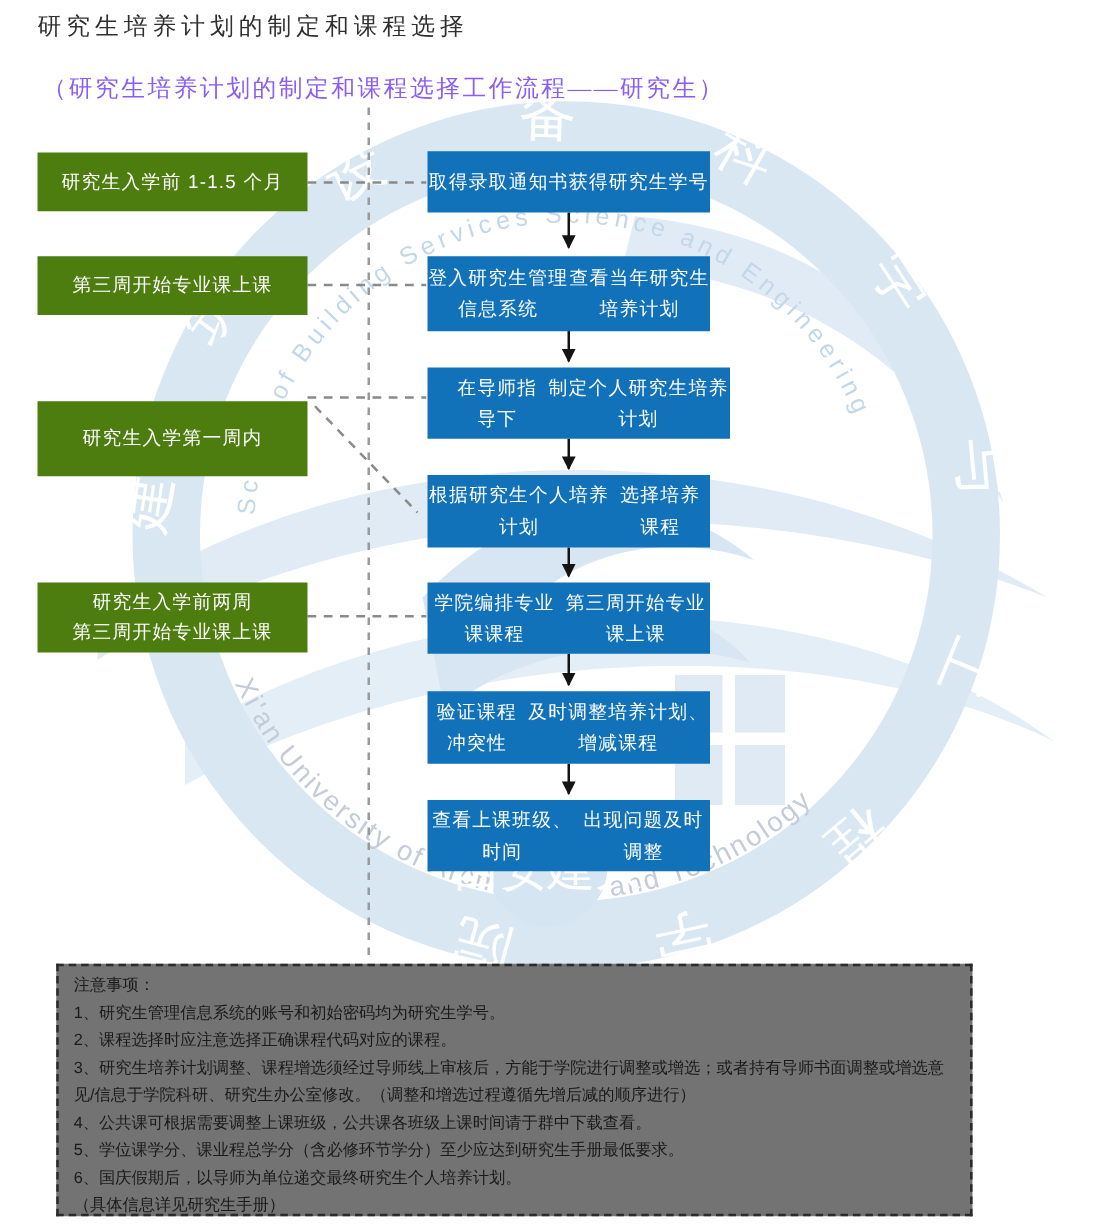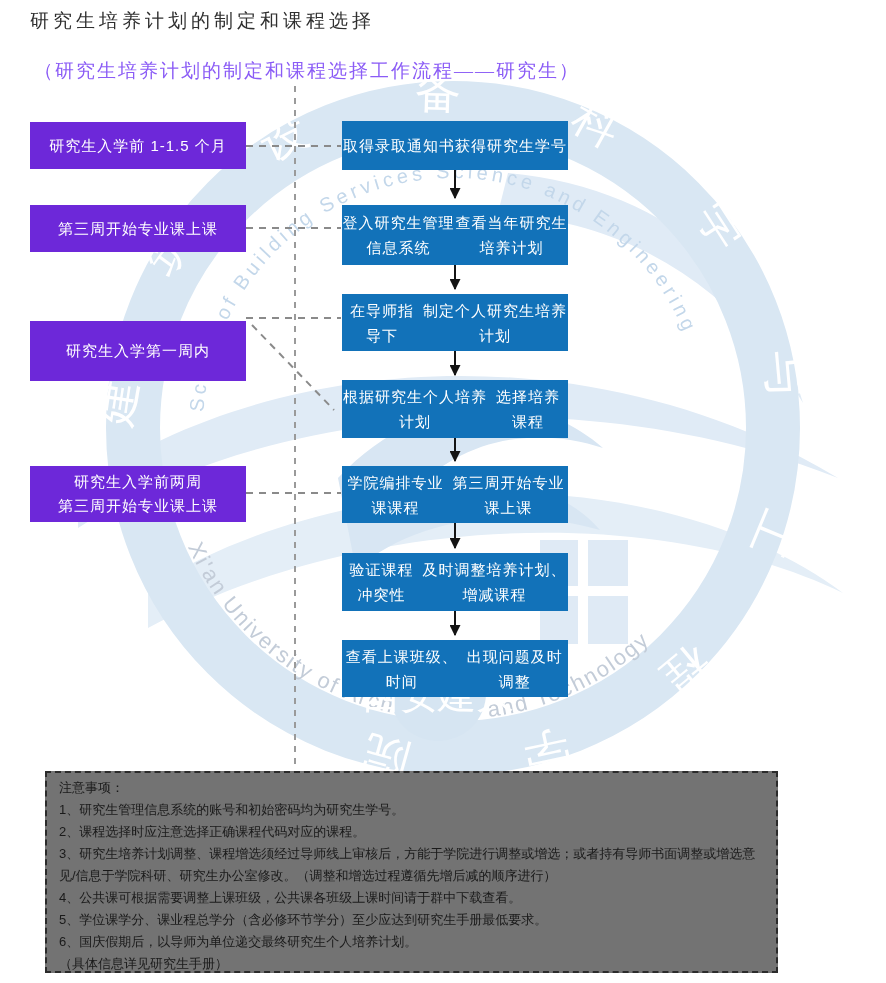--- a/index.html
+++ b/index.html
@@ -11,21 +11,21 @@
   .title{position:absolute;left:30px;top:8px;margin:0;font-family:"Liberation Serif",serif;
          font-size:19px;font-weight:400;letter-spacing:4px;color:#2f2f2f;white-space:nowrap;}
   .subtitle{position:absolute;left:34px;top:58px;font-family:"Liberation Serif",serif;
          font-size:19px;letter-spacing:2px;color:#8b5cf6;white-space:nowrap;}
 
   .connectors{position:absolute;left:0;top:0;pointer-events:none;}
   .dash-v{stroke:#9a9a9a;stroke-width:2;stroke-dasharray:6 6;}
   .dash-h{stroke:#8a8a8a;stroke-width:2;stroke-dasharray:7 6;}
   .arrow{stroke:#141414;stroke-width:2;}
 
-  .timing-box{position:absolute;left:30px;width:216px;background:#6d28d9;color:#ffffff;
+  .timing-box{position:absolute;left:30px;width:216px;background:#4d7c0f;color:#ffffff;
       display:flex;flex-direction:column;align-items:center;justify-content:center;
       font-size:15px;letter-spacing:1px;text-align:center;line-height:24px;}
   .step-box{position:absolute;left:342px;width:226px;background:#1272b9;color:#ffffff;
       display:flex;flex-direction:row;align-items:center;justify-content:center;
       font-size:15px;letter-spacing:1px;text-align:center;line-height:25px;}
 
   .notes{position:absolute;left:45px;top:771px;width:733px;height:202px;box-sizing:border-box;
       background:#737373;border:2px dashed #2b2b2b;padding:4px 12px;color:#1a1a1a;
       font-size:13px;line-height:22px;}
   .notes .footer-line{margin-top:0px;}
@@ -111,21 +111,21 @@
   </div>
 
   <div class="step-box" style="top:121px;height:49px;">
     <div>取得录取通知书</div>
     <div>获得研究生学号</div>
   </div>
   <div class="step-box" style="top:205px;height:60px;">
     <div>登入研究生管理信息系统</div>
     <div>查看当年研究生培养计划</div>
   </div>
-  <div class="step-box" style="top:294px;height:57px;">
+  <div class="step-box" style="top:294px;height:57px;padding-left:16px;">
     <div>在导师指导下</div>
     <div>制定个人研究生培养计划</div>
   </div>
   <div class="step-box" style="top:380px;height:58px;align-items:center;">
     <div>根据研究生个人培养计划</div>
     <div>选择培养课程</div>
   </div>
   <div class="step-box" style="top:466px;height:57px;">
     <div>学院编排专业课课程</div>
     <div>第三周开始专业课上课</div>

